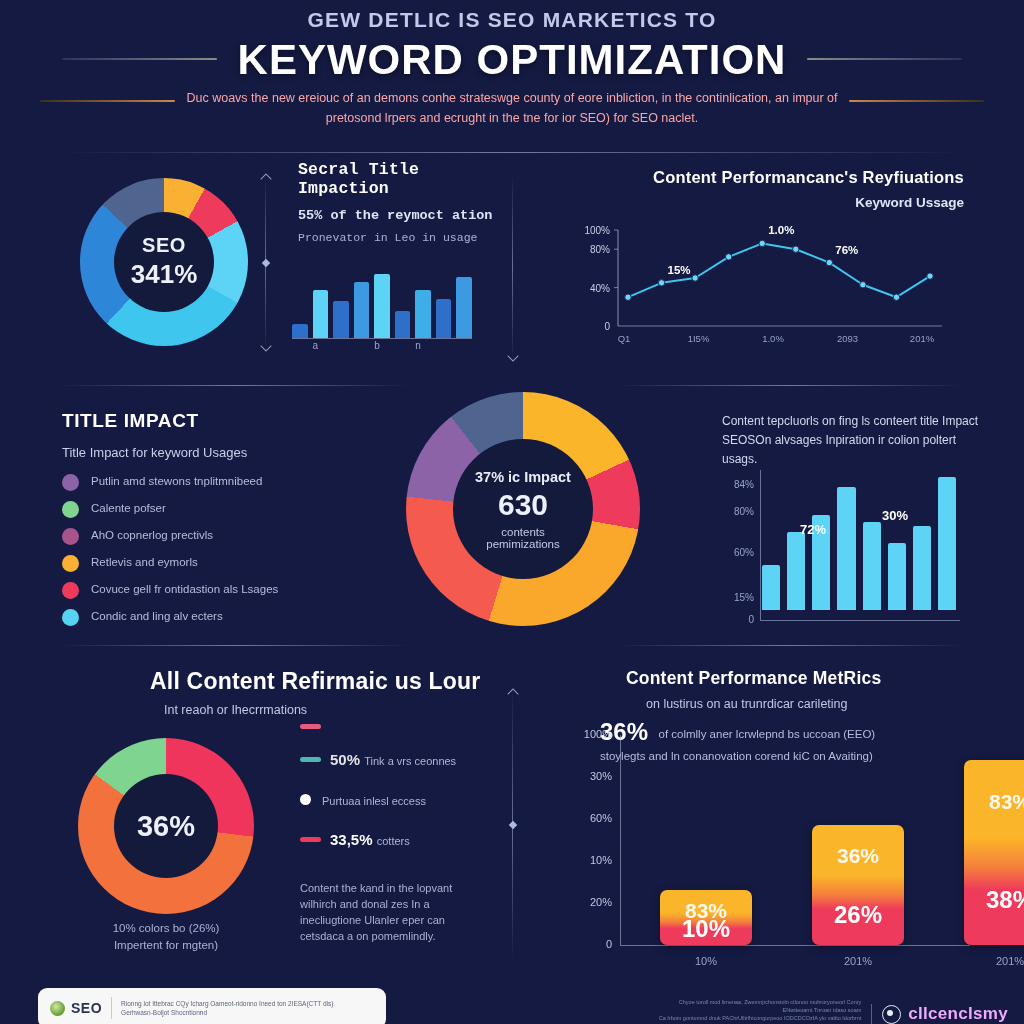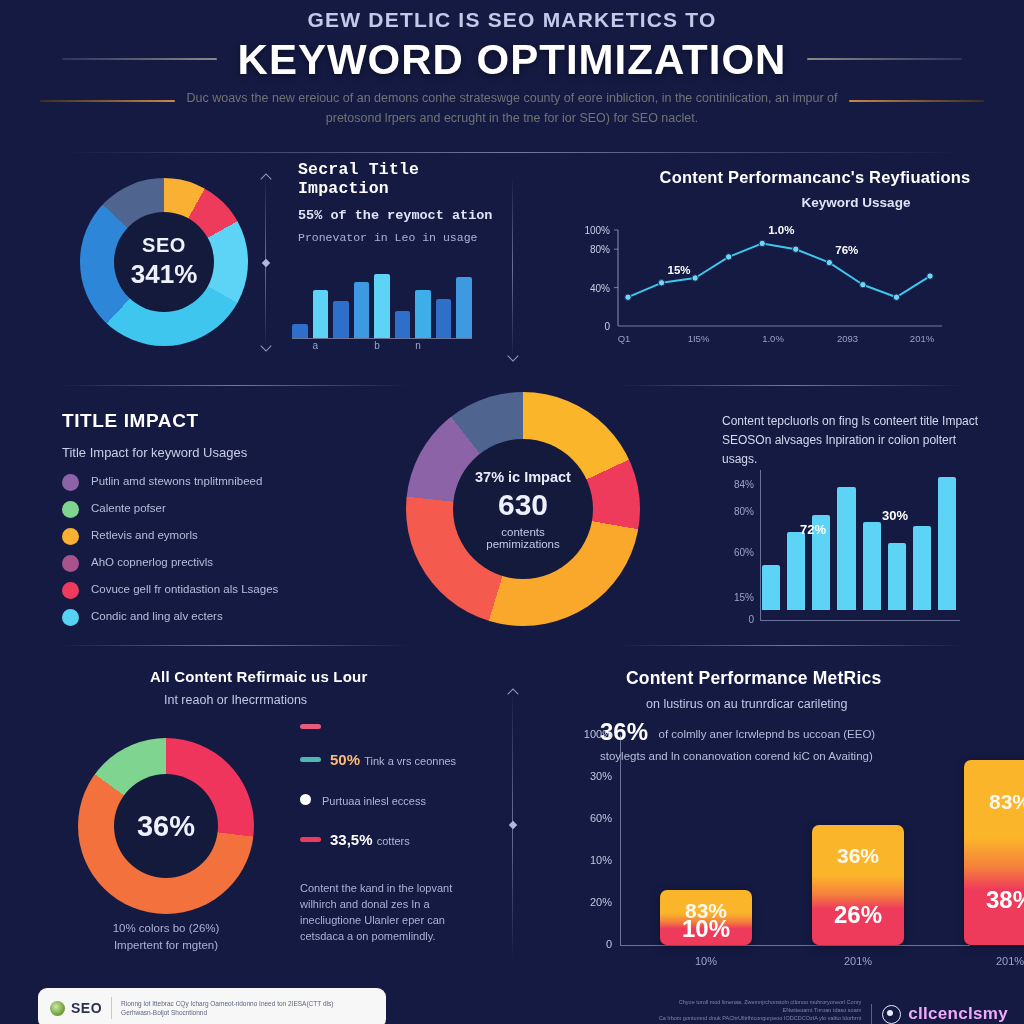--- a/index.html
+++ b/index.html
@@ -25,21 +25,21 @@
     text-shadow:0 2px 6px rgba(0,0,0,.45);
   }
   .hdr-rule{position:absolute;height:2px;top:58px;border-radius:2px;}
   .hdr-rule.l{left:62px;width:155px;background:linear-gradient(90deg,#2b3360,#8d8a86);}
   .hdr-rule.r{right:62px;width:155px;background:linear-gradient(270deg,#2b3360,#8d8a86);}
   .hdr-rule2{position:absolute;height:2px;top:100px;border-radius:2px;}
   .hdr-rule2.l{left:40px;width:135px;background:linear-gradient(90deg,#3a2f20,#c9884a);}
   .hdr-rule2.r{right:40px;width:135px;background:linear-gradient(270deg,#3a2f20,#c9884a);}
   .hdr-sub{
     position:absolute;top:88px;left:170px;width:684px;text-align:center;
-    font-size:12.5px;line-height:20px;color:#737373;
+    font-size:12.5px;line-height:20px;color:#fca5a5;
   }
 
   
   .hrule{position:absolute;height:1px;background:linear-gradient(90deg,rgba(190,200,235,0),rgba(190,200,235,.55),rgba(190,200,235,0));}
   .vrule{position:absolute;width:1px;background:linear-gradient(180deg,rgba(190,200,235,0),rgba(190,200,235,.5),rgba(190,200,235,0));}
   .vrule .arw{position:absolute;left:-3px;width:7px;height:7px;border-left:1px solid rgba(200,210,240,.7);border-top:1px solid rgba(200,210,240,.7);}
   .vrule .arw.up{top:0;transform:rotate(45deg);}
   .vrule .arw.dn{bottom:0;transform:rotate(-135deg);}
   .vrule .dot{position:absolute;left:-2.5px;top:50%;width:6px;height:6px;background:#aeb8e0;transform:translateY(-50%) rotate(45deg);}
 
@@ -134,21 +134,21 @@
   <div id="bars1lbl" style="position:absolute;left:292px;top:340px;width:180px;height:12px;">
       <div class="ticklbl" style="left: 20.5556px;">a</div>
       <div class="ticklbl" style="left: 82.2222px;">b</div>
       <div class="ticklbl" style="left: 123.333px;">n</div>
     </div>
 
   <div class="vrule" style="left:512px;top:175px;height:185px;">
     <div class="arw dn"></div>
   </div>
 
-  <div style="position:absolute;left:635px;top:168px;width:360px;text-align:center;">
+  <div style="position:absolute;left:604px;top:168px;width:360px;text-align:right;">
     <div class="ptitle">Content Performancanc's Reyfiuations</div>
     <div class="psub" style="margin-top:8px;margin-left:82px;">Keyword Ussage</div>
   </div>
   <div id="linechart" style="position:absolute;left:556px;top:222px;width:400px;height:130px;"><svg width="400" height="130">
         <path d="M62,8L62,104" stroke="rgba(180,192,228,.6)" fill="none" stroke-width="1.2"></path>
         <path d="M62,104L386,104" stroke="rgba(180,192,228,.6)" fill="none" stroke-width="1.2"></path>
         <text x="54" y="108" text-anchor="end" fill="#c8cfe8" font-size="10" font-family="&quot;Liberation Sans&quot;,sans-serif">0</text>
         <text x="54" y="69.6" text-anchor="end" fill="#c8cfe8" font-size="10" font-family="&quot;Liberation Sans&quot;,sans-serif">40%</text>
         <path d="M58,65.6L62,65.6" stroke="rgba(180,192,228,.6)" stroke-width="1"></path>
         <text x="54" y="31.19999999999999" text-anchor="end" fill="#c8cfe8" font-size="10" font-family="&quot;Liberation Sans&quot;,sans-serif">80%</text>
@@ -185,26 +185,26 @@
     <div id="impactLegend" style="margin-top:12px;">
         <div class="lgrow">
           <div class="lgdot" style="background: rgb(141, 99, 168);"></div>
           <div class="lgtxt">Putlin amd stewons tnplitmnibeed</div>
         </div>
         <div class="lgrow">
           <div class="lgdot" style="background: rgb(127, 212, 144);"></div>
           <div class="lgtxt">Calente pofser</div>
         </div>
         <div class="lgrow">
+          <div class="lgdot" style="background: rgb(168, 83, 140);"></div>
+          <div class="lgtxt">AhO copnerlog prectivls</div>
+        </div>
+        <div class="lgrow">
           <div class="lgdot" style="background: rgb(249, 176, 51);"></div>
           <div class="lgtxt">Retlevis and eymorls</div>
-        </div>
-        <div class="lgrow">
-          <div class="lgdot" style="background: rgb(168, 83, 140);"></div>
-          <div class="lgtxt">AhO copnerlog prectivls</div>
         </div>
         <div class="lgrow">
           <div class="lgdot" style="background: rgb(239, 59, 91);"></div>
           <div class="lgtxt">Covuce gell fr ontidastion als Lsages</div>
         </div>
         <div class="lgrow">
           <div class="lgdot" style="background: rgb(88, 210, 242);"></div>
           <div class="lgtxt">Condic and ling alv ecters</div>
         </div>
       </div>
@@ -242,42 +242,42 @@
       <div class="ticklbl" style="left: 6px; top: 121.5px; text-align: right; width: 28px;">15%</div>
       <div class="ticklbl" style="left: 6px; top: 76.5px; text-align: right; width: 28px;">60%</div>
       <div class="ticklbl" style="left: 6px; top: 36px; text-align: right; width: 28px;">80%</div>
       <div class="ticklbl" style="left: 6px; top: 9px; text-align: right; width: 28px;">84%</div>
     </div>
 
   <div class="hrule" style="left:60px;top:645px;width:350px;"></div>
   <div class="hrule" style="left:618px;top:645px;width:346px;"></div>
 
   <div style="position:absolute;left:150px;top:668px;width:400px;">
-    <div class="ptitle" style="font-size:15px;">All Content Refirmaic us Lour</div>
+    <div class="ptitle" style="font-size:23px;">All Content Refirmaic us Lour</div>
     <div class="pbody" style="margin-top:7px;margin-left:14px;font-size:12.5px;color:#c2c9e6;">Int reaoh or Ihecrrmations</div>
   </div>
 
   <div class="donut" style="left:78px;top:738px;width:176px;height:176px;
        background:conic-gradient(#f0355c 0deg 97deg,#f2713c 97deg 306deg,#7fd490 306deg 360deg);">
     <div class="hole" style="left:36px;top:36px;width:104px;height:104px;">
       <div style="font-size:29px;font-weight:800;">36%</div>
     </div>
   </div>
   <div style="position:absolute;left:58px;top:920px;width:216px;text-align:center;">
     <div class="pbody" style="font-size:11.5px;">10% colors bo (26%)</div>
     <div class="pbody" style="font-size:11.5px;">Impertent for mgten)</div>
   </div>
 
   <div id="refLegend" style="position:absolute;left:300px;top:718px;width:190px;">
       <div style="display: flex; align-items: flex-start; margin-bottom: 22px;">
         <div style="width: 21px; height: 5px; border-radius: 3px; flex: 0 0 21px; margin: 6px 9px 0px 0px; background: rgb(232, 90, 126);"></div>
       </div>
       <div style="display: flex; align-items: flex-start; margin-bottom: 22px;">
         <div style="width: 21px; height: 5px; border-radius: 3px; flex: 0 0 21px; margin: 6px 9px 0px 0px; background: rgb(79, 182, 178);"></div>
-        <div><span style="font-size: 15px; font-weight: 800; color: #fdba74; margin-top: 10px;">50% </span><span style="font-size: 11px; color: rgb(174, 182, 216); line-height: 16px;">Tink a vrs ceonnes</span></div>
+        <div><span style="font-size: 15px; font-weight: 800; color: #e5e5e5; margin-top: 10px;">50% </span><span style="font-size: 11px; color: rgb(174, 182, 216); line-height: 16px;">Tink a vrs ceonnes</span></div>
       </div>
       <div style="display: flex; align-items: flex-start; margin-bottom: 22px;">
         <div style="width: 11px; height: 11px; border-radius: 50%; flex: 0 0 11px; margin: 3px 11px 0px 0px; background: rgb(255, 255, 255);"></div>
         <div><span style="font-size: 11px; color: rgb(174, 182, 216); line-height: 16px;">Purtuaa inlesl eccess</span></div>
       </div>
       <div style="display: flex; align-items: flex-start; margin-bottom: 22px;">
         <div style="width: 21px; height: 5px; border-radius: 3px; flex: 0 0 21px; margin: 6px 9px 0px 0px; background: rgb(239, 59, 91);"></div>
         <div><span style="font-size: 15px; font-weight: 800; color: rgb(255, 255, 255);">33,5% </span><span style="font-size: 11px; color: rgb(174, 182, 216); line-height: 16px;">cotters</span></div>
       </div>
     </div>

